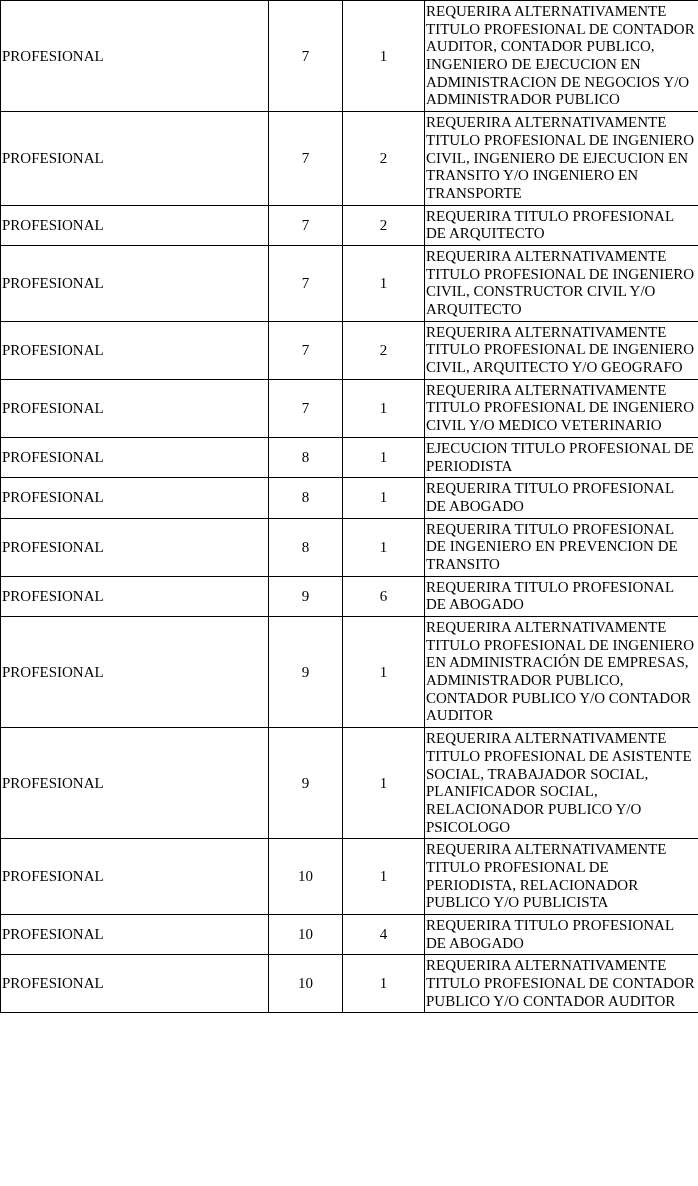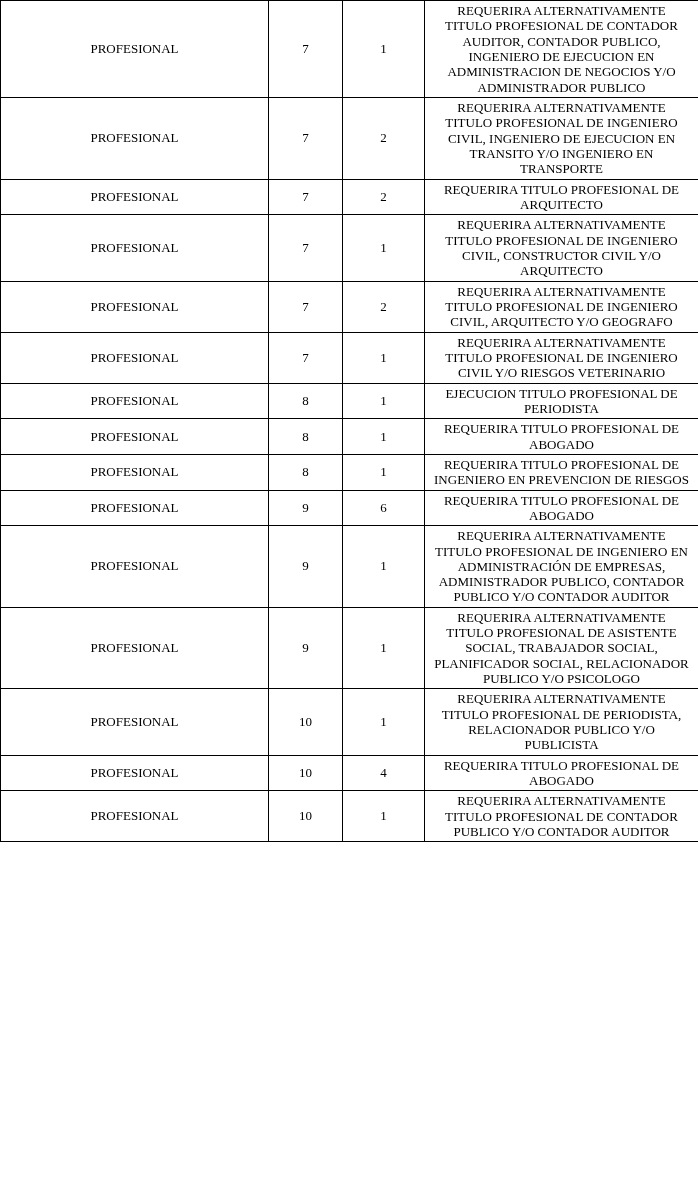--- a/index.html
+++ b/index.html
@@ -12,26 +12,25 @@
     width: 698px;
     box-sizing: border-box;
   }
   table.req-table {
     border-collapse: collapse;
     width: 698px;
     table-layout: fixed;
   }
   table.req-table td {
     border: 1px solid #000000;
-    font-size: 13px;
+    font-size: 15px;
     color: #000000;
-    padding: 2px 8px;
+    padding: 2px 1px;
     box-sizing: border-box;
     overflow: hidden;
-    text-align: center;
   }
   td.td-cat {
     text-align: left;
     vertical-align: middle;
     padding-left: 5px;
   }
   td.td-num {
     text-align: center;
     vertical-align: middle;
   }
@@ -86,39 +85,39 @@
         <tr>
           <td class="td-cat">PROFESIONAL</td>
           <td class="td-num">7</td>
           <td class="td-num">2</td>
           <td class="td-req">REQUERIRA ALTERNATIVAMENTE TITULO PROFESIONAL DE INGENIERO CIVIL, ARQUITECTO Y/O GEOGRAFO</td>
         </tr>
         <tr>
           <td class="td-cat">PROFESIONAL</td>
           <td class="td-num">7</td>
           <td class="td-num">1</td>
-          <td class="td-req">REQUERIRA ALTERNATIVAMENTE TITULO PROFESIONAL DE INGENIERO CIVIL Y/O RIESGOS VETERINARIO</td>
+          <td class="td-req">REQUERIRA ALTERNATIVAMENTE TITULO PROFESIONAL DE INGENIERO CIVIL Y/O MEDICO VETERINARIO</td>
         </tr>
         <tr>
           <td class="td-cat">PROFESIONAL</td>
           <td class="td-num">8</td>
           <td class="td-num">1</td>
           <td class="td-req">EJECUCION TITULO PROFESIONAL DE PERIODISTA</td>
         </tr>
         <tr>
           <td class="td-cat">PROFESIONAL</td>
           <td class="td-num">8</td>
           <td class="td-num">1</td>
           <td class="td-req">REQUERIRA TITULO PROFESIONAL DE ABOGADO</td>
         </tr>
         <tr>
           <td class="td-cat">PROFESIONAL</td>
           <td class="td-num">8</td>
           <td class="td-num">1</td>
-          <td class="td-req">REQUERIRA TITULO PROFESIONAL DE INGENIERO EN PREVENCION DE RIESGOS</td>
+          <td class="td-req">REQUERIRA TITULO PROFESIONAL DE INGENIERO EN PREVENCION DE TRANSITO</td>
         </tr>
         <tr>
           <td class="td-cat">PROFESIONAL</td>
           <td class="td-num">9</td>
           <td class="td-num">6</td>
           <td class="td-req">REQUERIRA TITULO PROFESIONAL DE ABOGADO</td>
         </tr>
         <tr>
           <td class="td-cat">PROFESIONAL</td>
           <td class="td-num">9</td>

